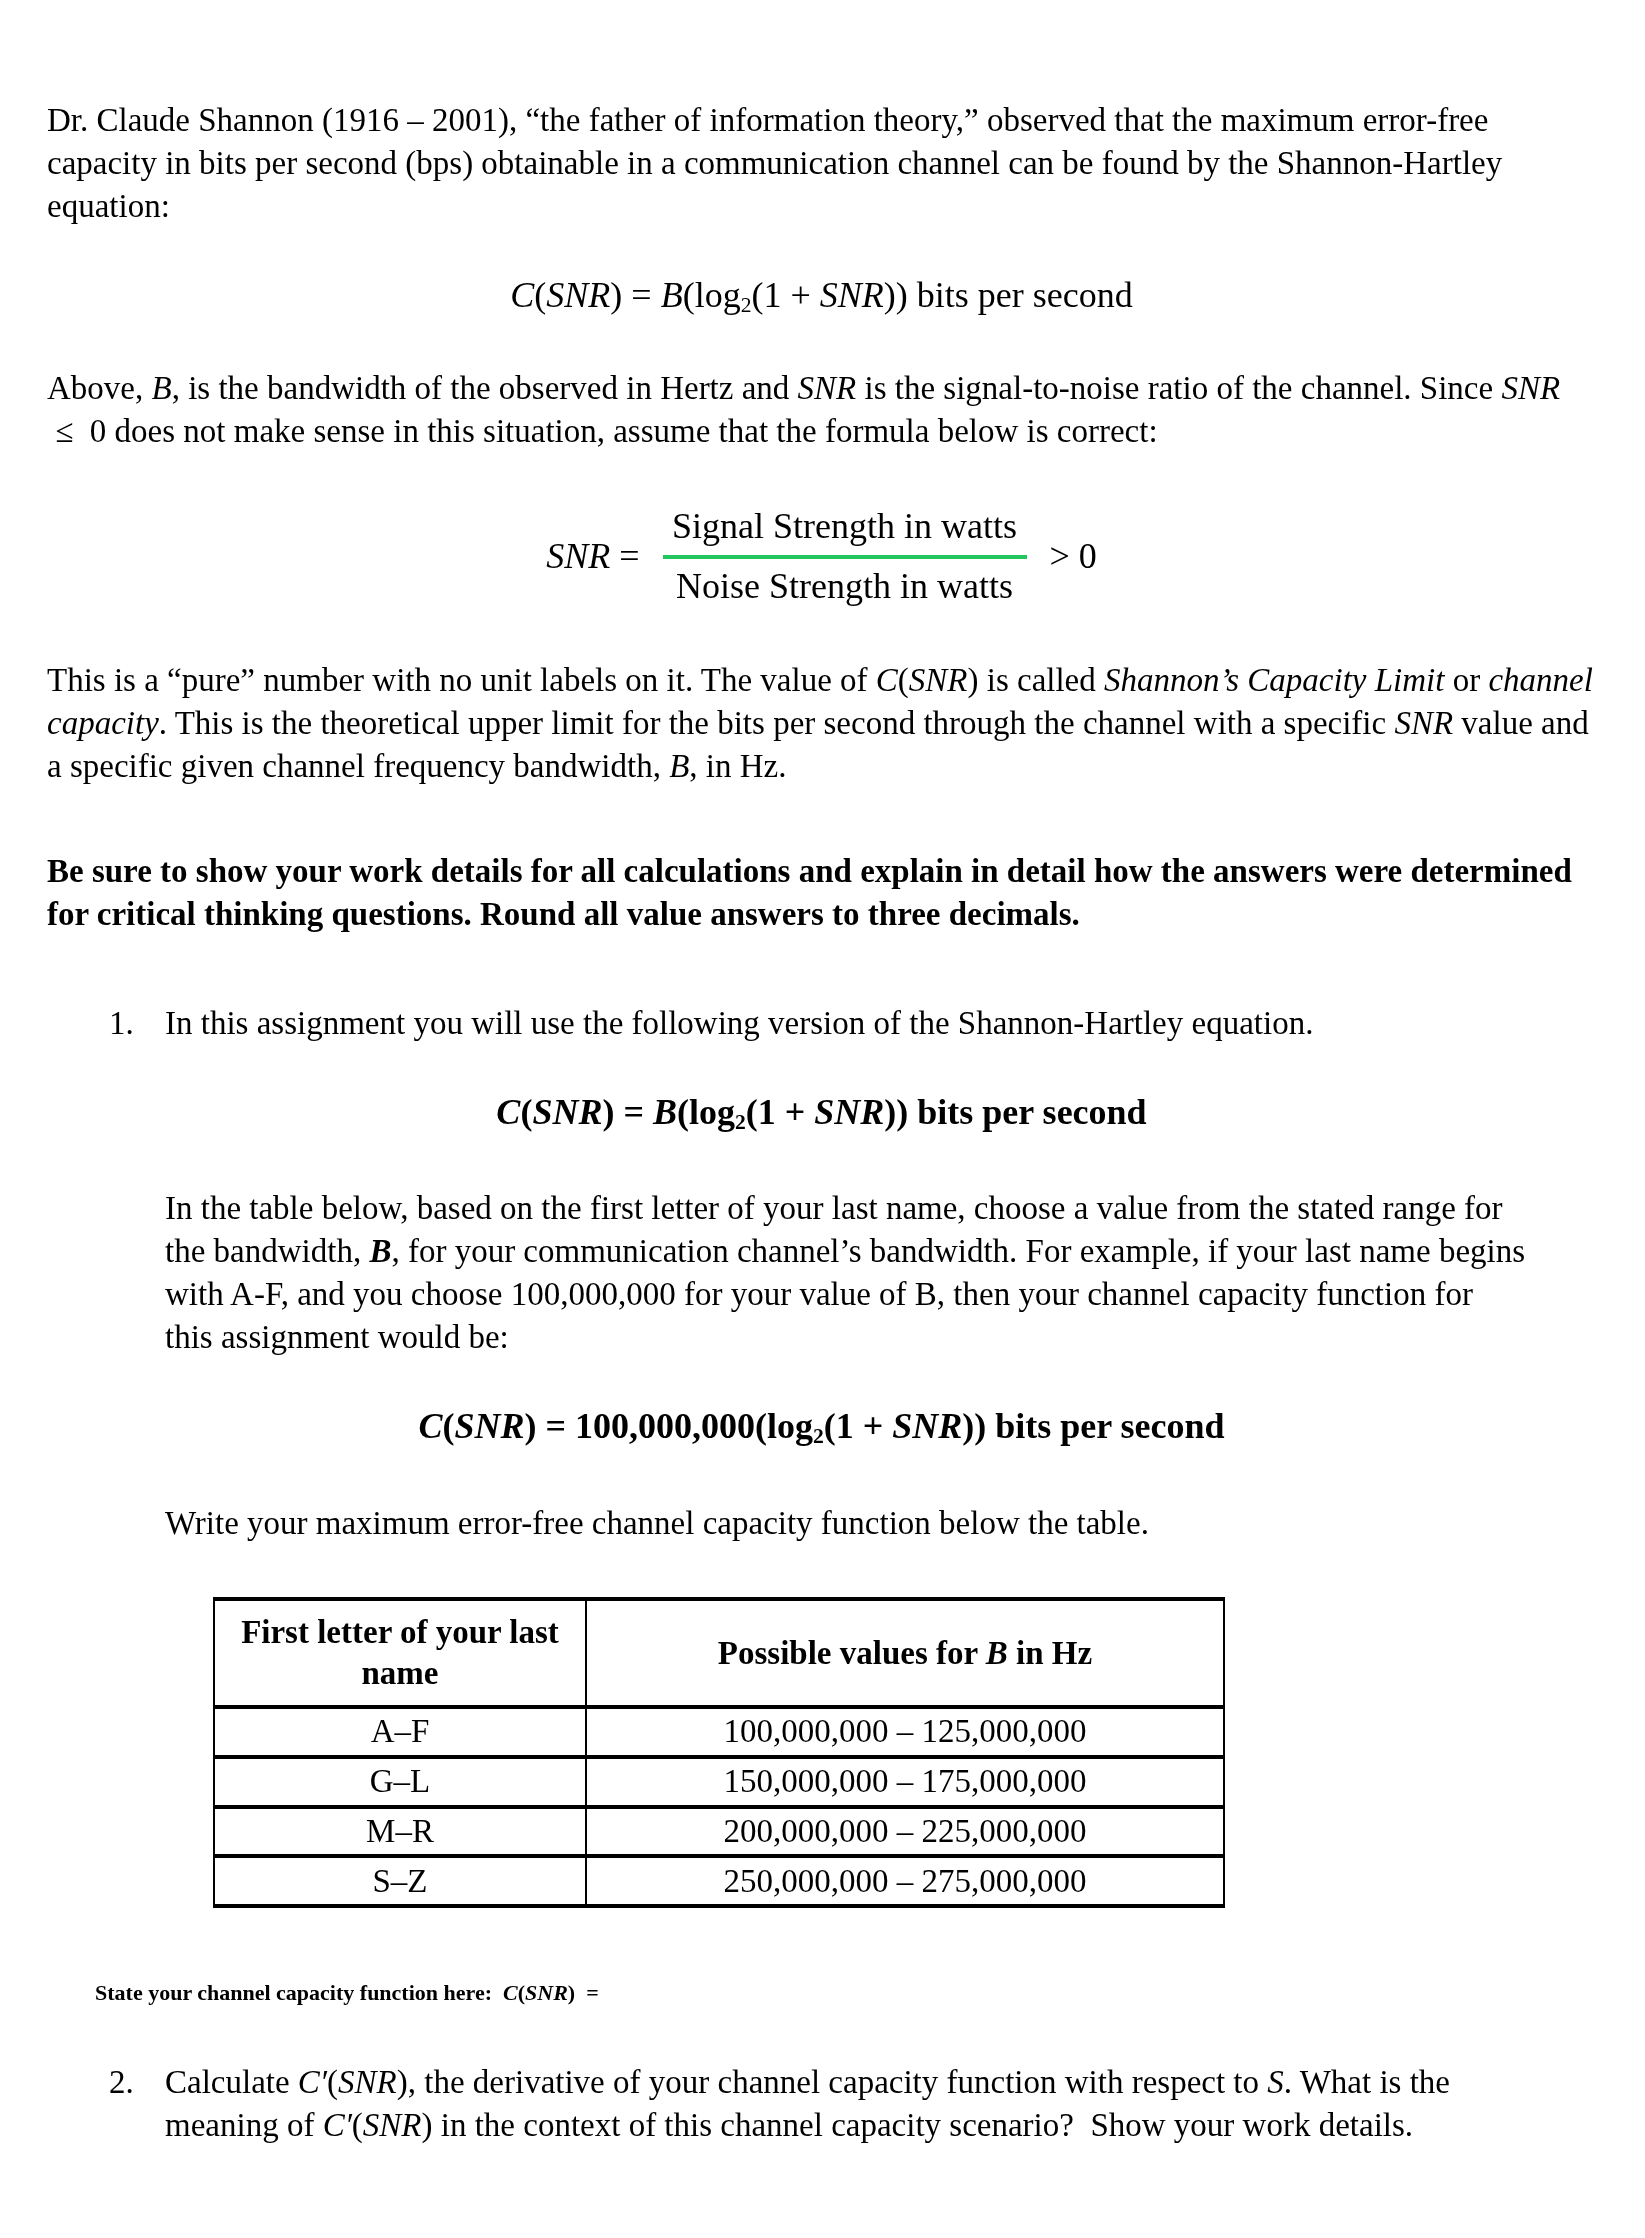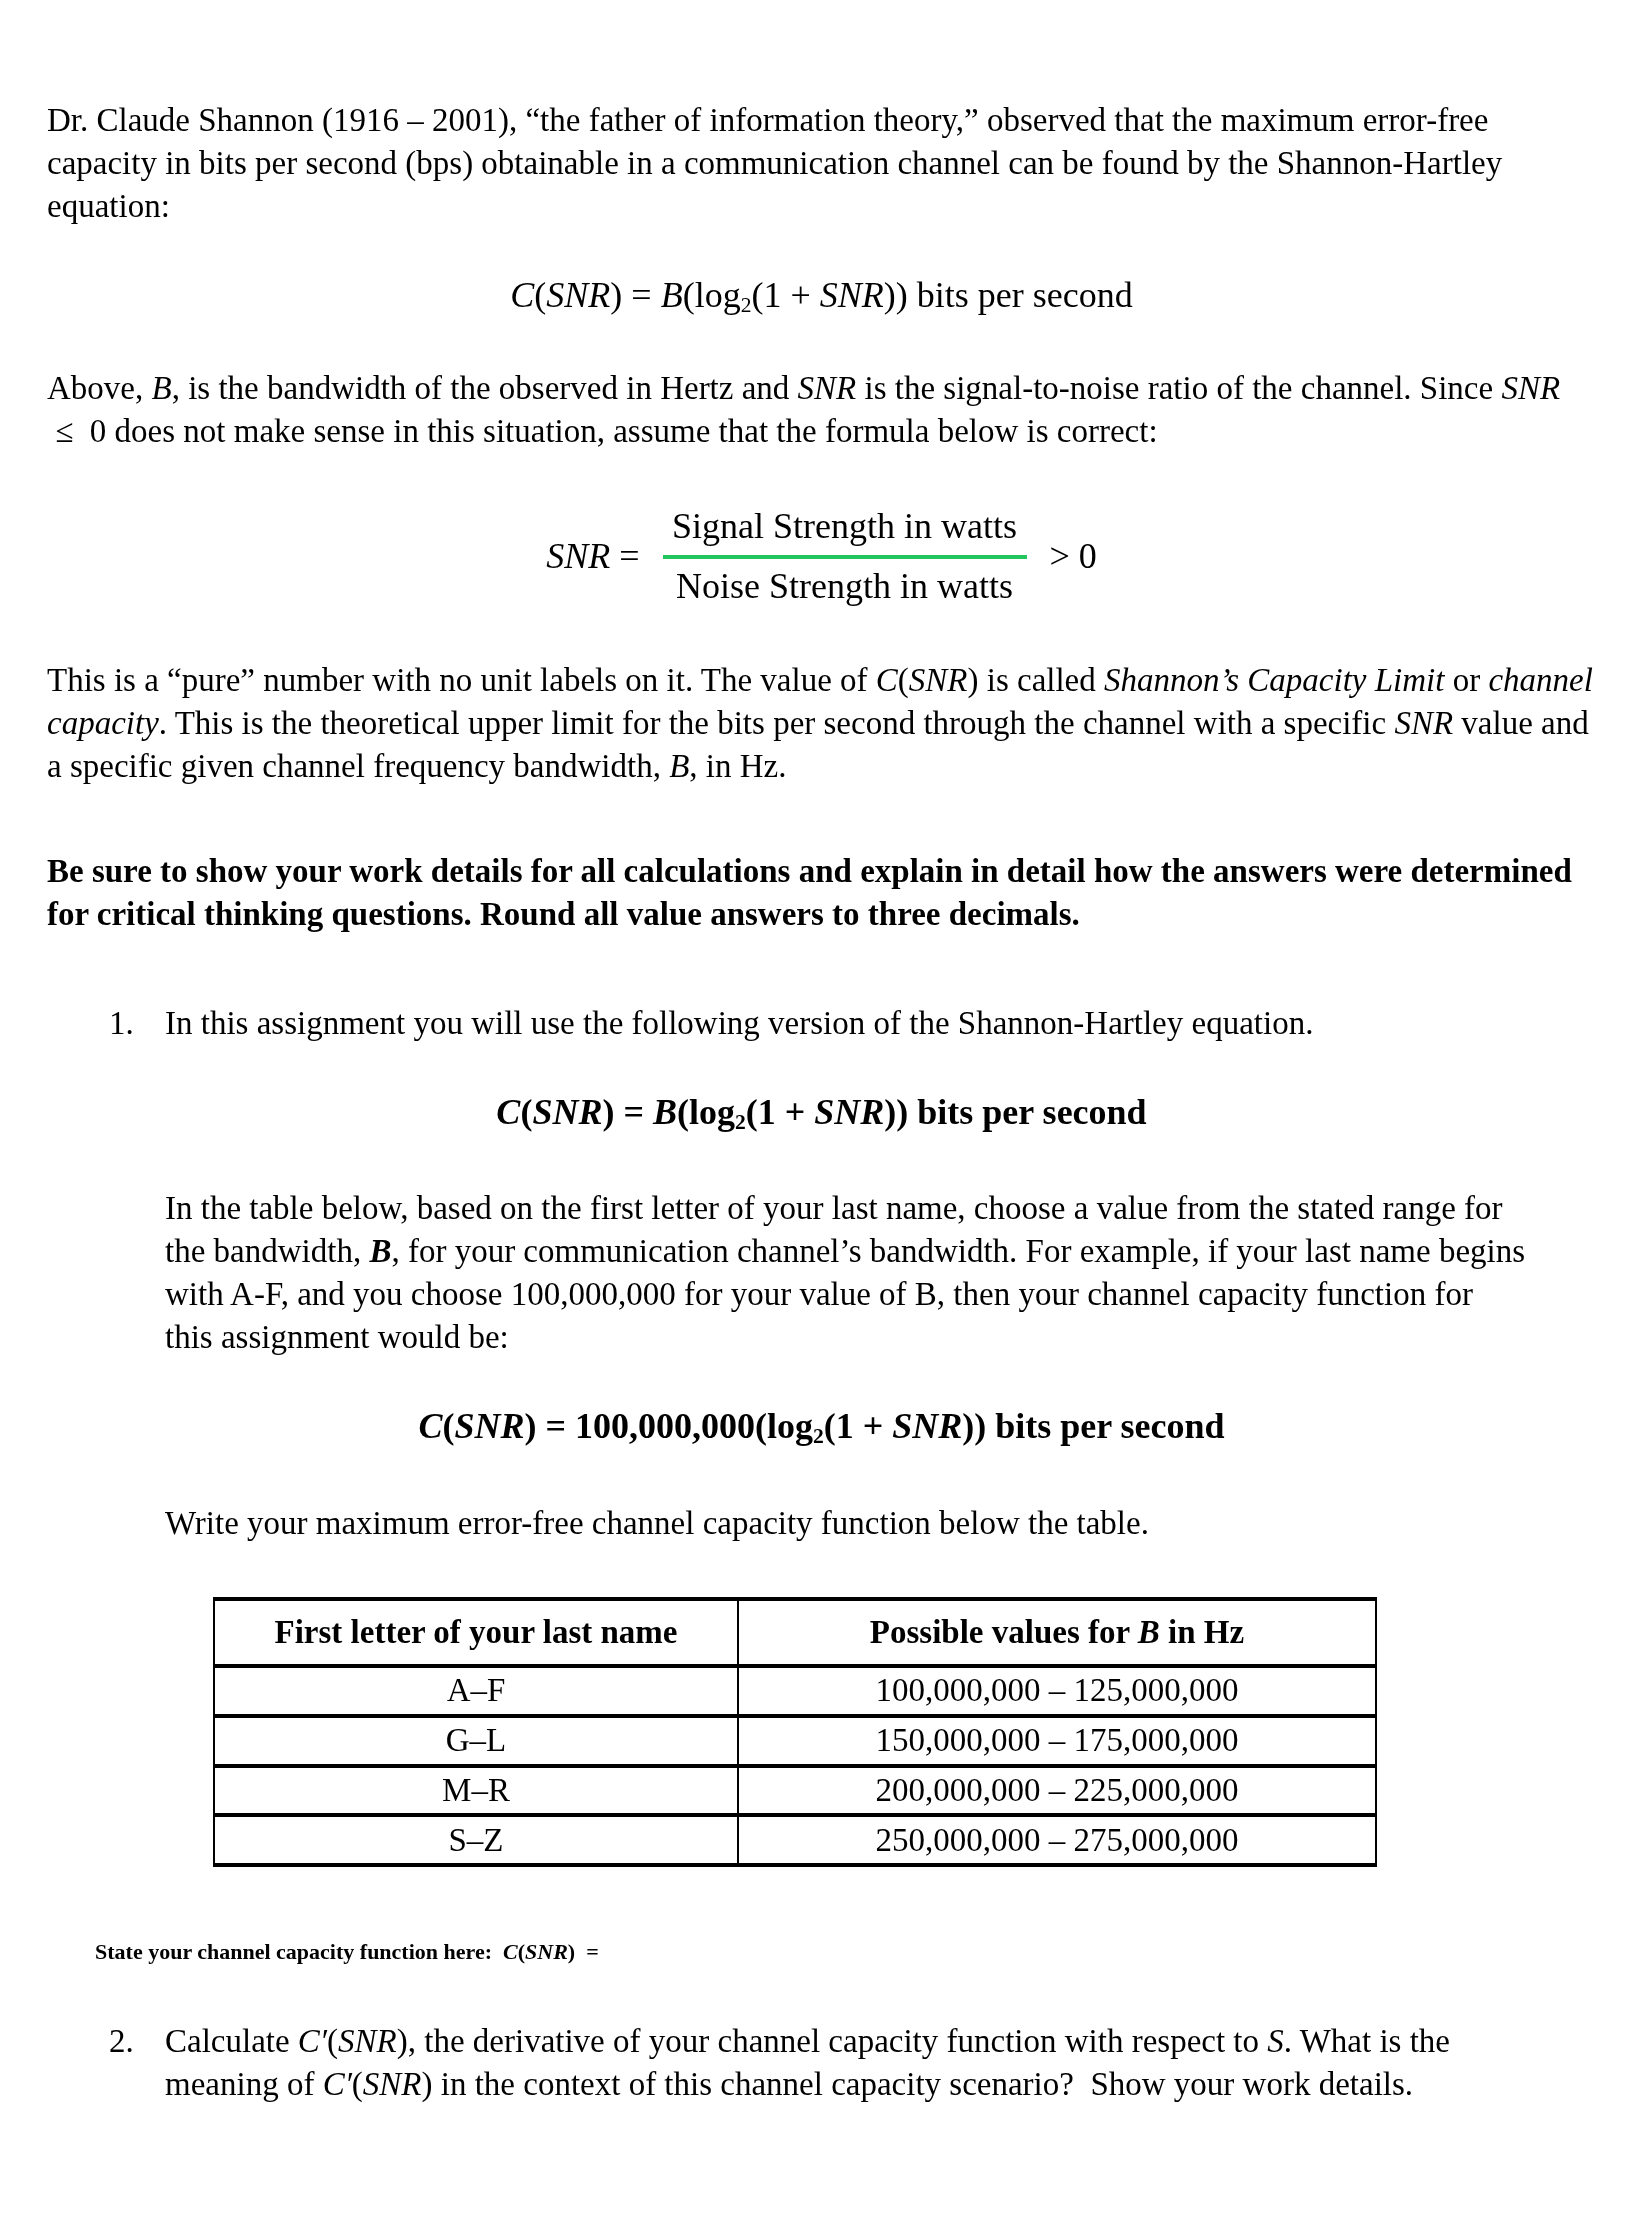--- a/index.html
+++ b/index.html
@@ -44,21 +44,21 @@
   .band-table th, .band-table td {
     border-top: 4px solid #000;
     border-bottom: 4px solid #000;
     border-left: 2.4px solid #000;
     border-right: 2.4px solid #000;
     text-align: center;
     vertical-align: middle;
   }
   .band-table th { font-weight: 700; padding: 11px 16px; line-height: 41px; }
   .band-table td { padding: 2.4px 16px; line-height: 41px; }
-  .col-letter { width: 524px; }
+  .col-letter { width: 372px; }
   .col-values { width: 638px; }
 
   .state-line { font-weight: 700; margin-top: 63px; margin-left: 48px; font-size: 22px; }
 
   .q-item.q2 { margin-top: 47px; }
 </style>
 </head>
 <body>
 
 <div class="page">

